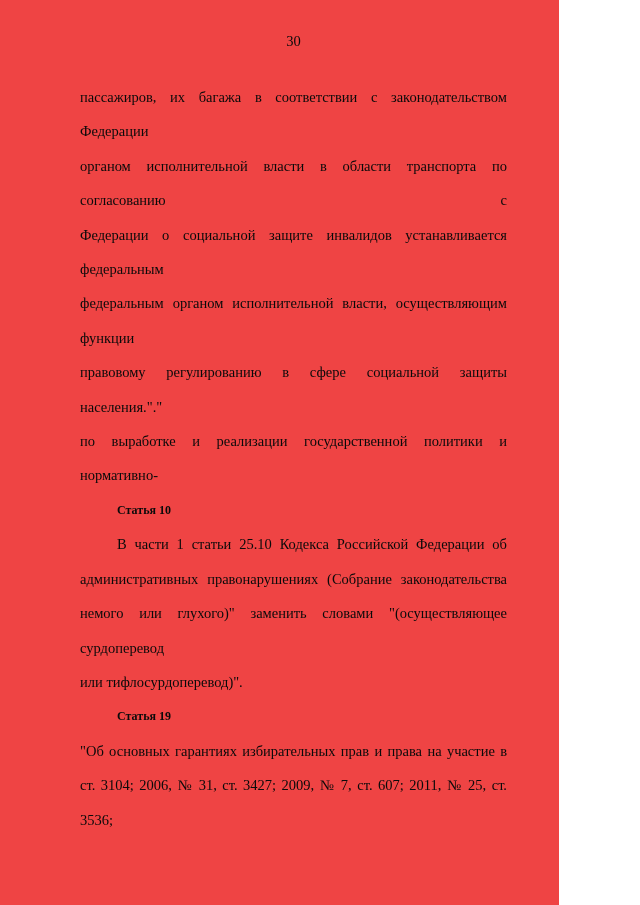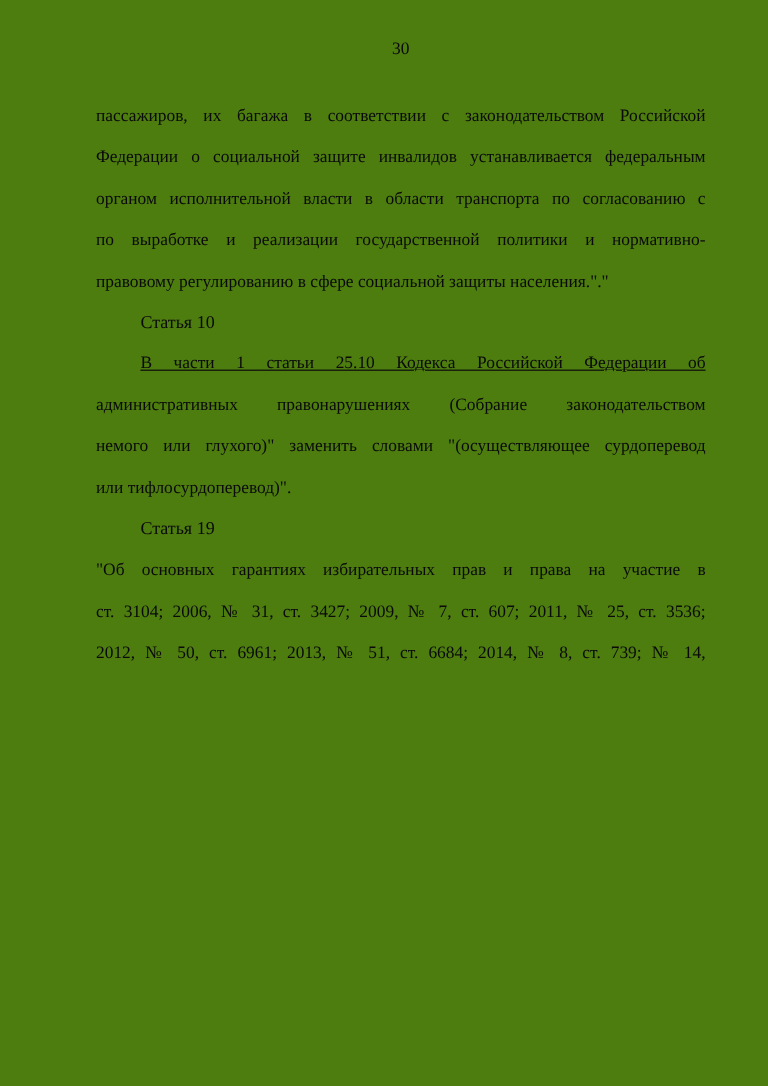--- a/index.html
+++ b/index.html
@@ -2,23 +2,23 @@
 <html><head>
 <meta charset="utf-8">
 <style>
   html, body {
     margin: 0;
     padding: 0;
     background: #ffffff;
   }
   .page {
     position: relative;
-    width: 640px;
+    width: 559px;
     height: 905px;
-    background: #4d7c0f;
+    background: #ef4444;
     color: #0a0a0a;
     font-family: "Liberation Serif", "DejaVu Serif", serif;
     box-sizing: border-box;
     padding: 30px 52px 0 80px;
     overflow: hidden;
   }
   .page-number {
     height: 22px;
     line-height: 22px;
     text-align: center;
@@ -35,50 +35,49 @@
     text-align-last: justify;
     -moz-text-align-last: justify;
     white-space: normal;
   }
   .ln.last {
     text-align-last: left;
     -moz-text-align-last: left;
   }
   .ln.ind {
     text-indent: 37px;
-    text-decoration: underline;
   }
   .hd {
-    font-size: 15px;
+    font-size: 12px;
     line-height: 34.4px;
-    font-weight: 400;
+    font-weight: 700;
     text-indent: 37px;
     text-align: left;
   }
 </style>
 </head>
 <body>
 
 <div class="page">
   <div class="page-number">30</div>
 
   <div class="doc-body">
 
-    <div class="ln">пассажиров, их багажа в соответствии с законодательством Российской</div>
+    <div class="ln">пассажиров, их багажа в соответствии с законодательством Федерации</div>
+    <div class="ln">органом исполнительной власти в области транспорта по согласованию с</div>
     <div class="ln">Федерации о социальной защите инвалидов устанавливается федеральным</div>
-    <div class="ln">органом исполнительной власти в области транспорта по согласованию с</div>
+    <div class="ln">федеральным органом исполнительной власти, осуществляющим функции</div>
+    <div class="ln last">правовому регулированию в сфере социальной защиты населения."."</div>
     <div class="ln">по выработке и реализации государственной политики и нормативно-</div>
-    <div class="ln last">правовому регулированию в сфере социальной защиты населения."."</div>
 
     <div class="hd">Статья 10</div>
 
     <div class="ln ind">В части 1 статьи 25.10 Кодекса Российской Федерации об</div>
-    <div class="ln">административных правонарушениях (Собрание законодательством</div>
+    <div class="ln">административных правонарушениях (Собрание законодательства</div>
     <div class="ln">немого или глухого)" заменить словами "(осуществляющее сурдоперевод</div>
     <div class="ln last">или тифлосурдоперевод)".</div>
 
     <div class="hd">Статья 19</div>
 
     <div class="ln">"Об основных гарантиях избирательных прав и права на участие в</div>
     <div class="ln">ст. 3104; 2006, № 31, ст. 3427; 2009, № 7, ст. 607; 2011, № 25, ст. 3536;</div>
-    <div class="ln">2012, № 50, ст. 6961; 2013, № 51, ст. 6684; 2014, № 8, ст. 739; № 14,</div>
   </div>
 </div>
 
 </body></html>

